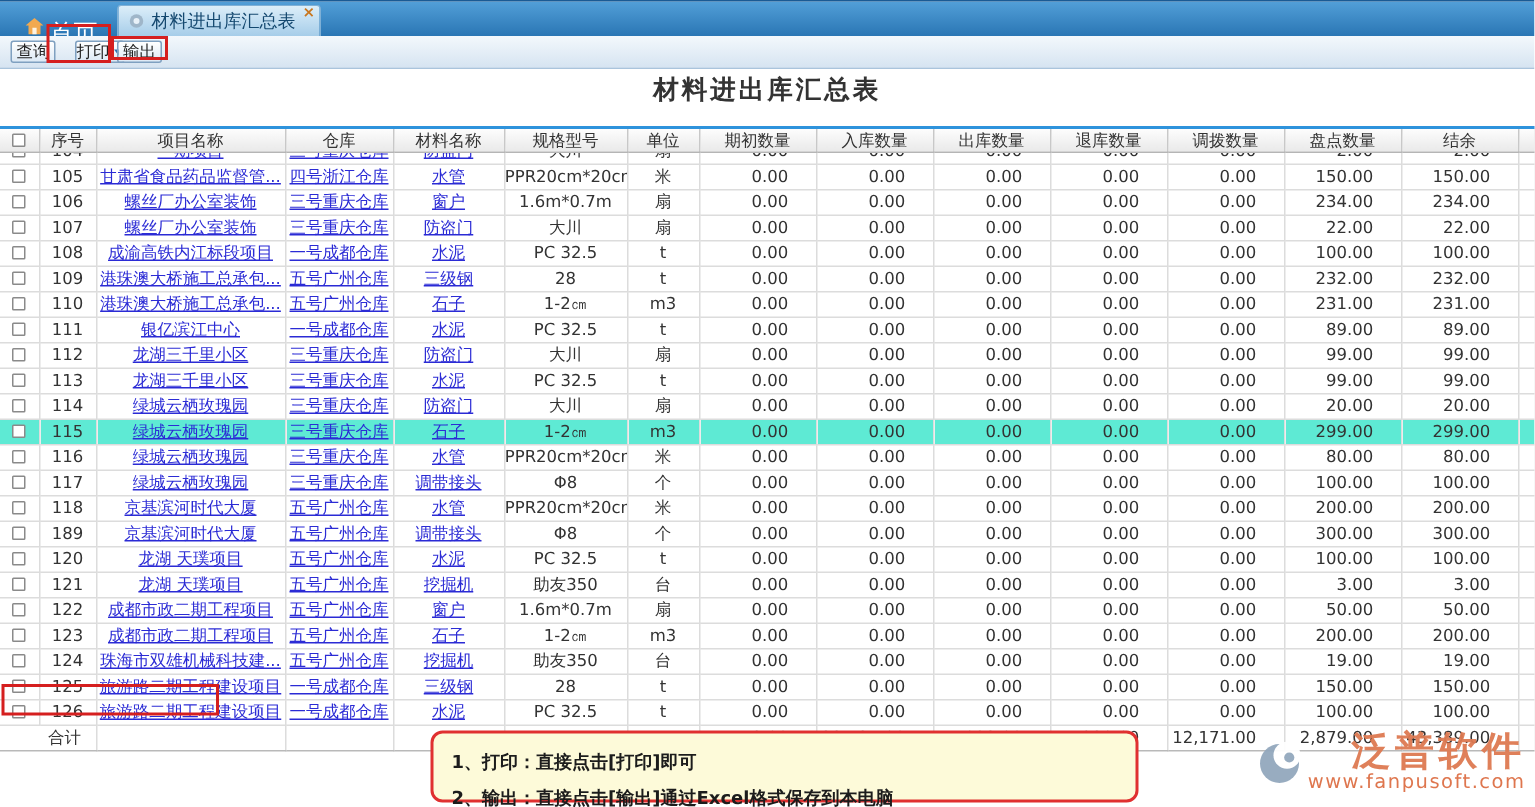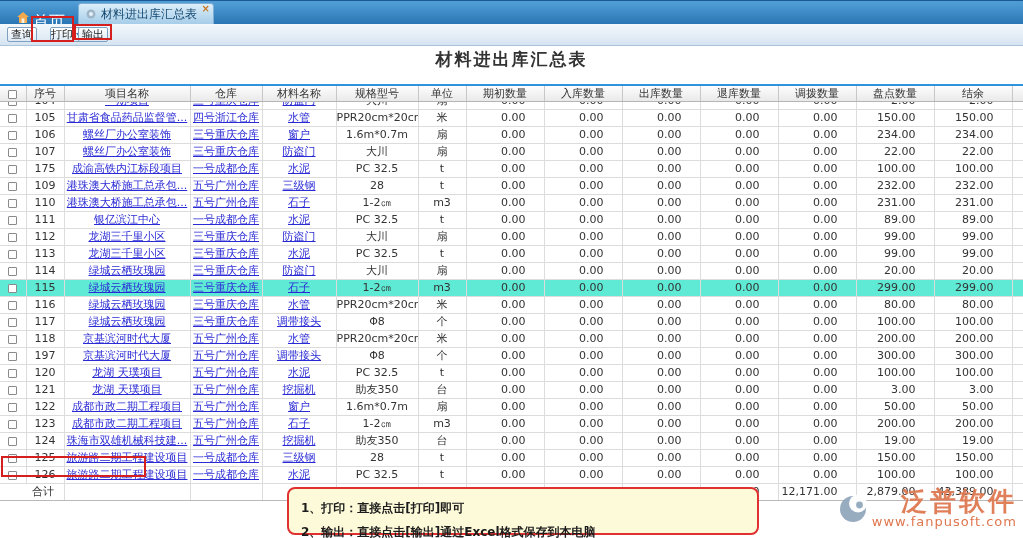--- a/index.html
+++ b/index.html
@@ -339,21 +339,21 @@
           <td class="num">
             <div class="c">22.00</div>
           </td>
           <td></td>
         </tr>
         <tr>
           <td>
             <div class="c"><span class="cb"></span></div>
           </td>
           <td>
-            <div class="c">175</div>
+            <div class="c">108</div>
           </td>
           <td>
             <div class="c"><span class="lnk">成渝高铁内江标段项目</span></div>
           </td>
           <td>
             <div class="c"><span class="lnk">一号成都仓库</span></div>
           </td>
           <td>
             <div class="c"><span class="lnk">水泥</span></div>
           </td>
@@ -834,21 +834,21 @@
           <td class="num">
             <div class="c">200.00</div>
           </td>
           <td></td>
         </tr>
         <tr>
           <td>
             <div class="c"><span class="cb"></span></div>
           </td>
           <td>
-            <div class="c">197</div>
+            <div class="c">189</div>
           </td>
           <td>
             <div class="c"><span class="lnk">京基滨河时代大厦</span></div>
           </td>
           <td>
             <div class="c"><span class="lnk">五号广州仓库</span></div>
           </td>
           <td>
             <div class="c"><span class="lnk">调带接头</span></div>
           </td>

